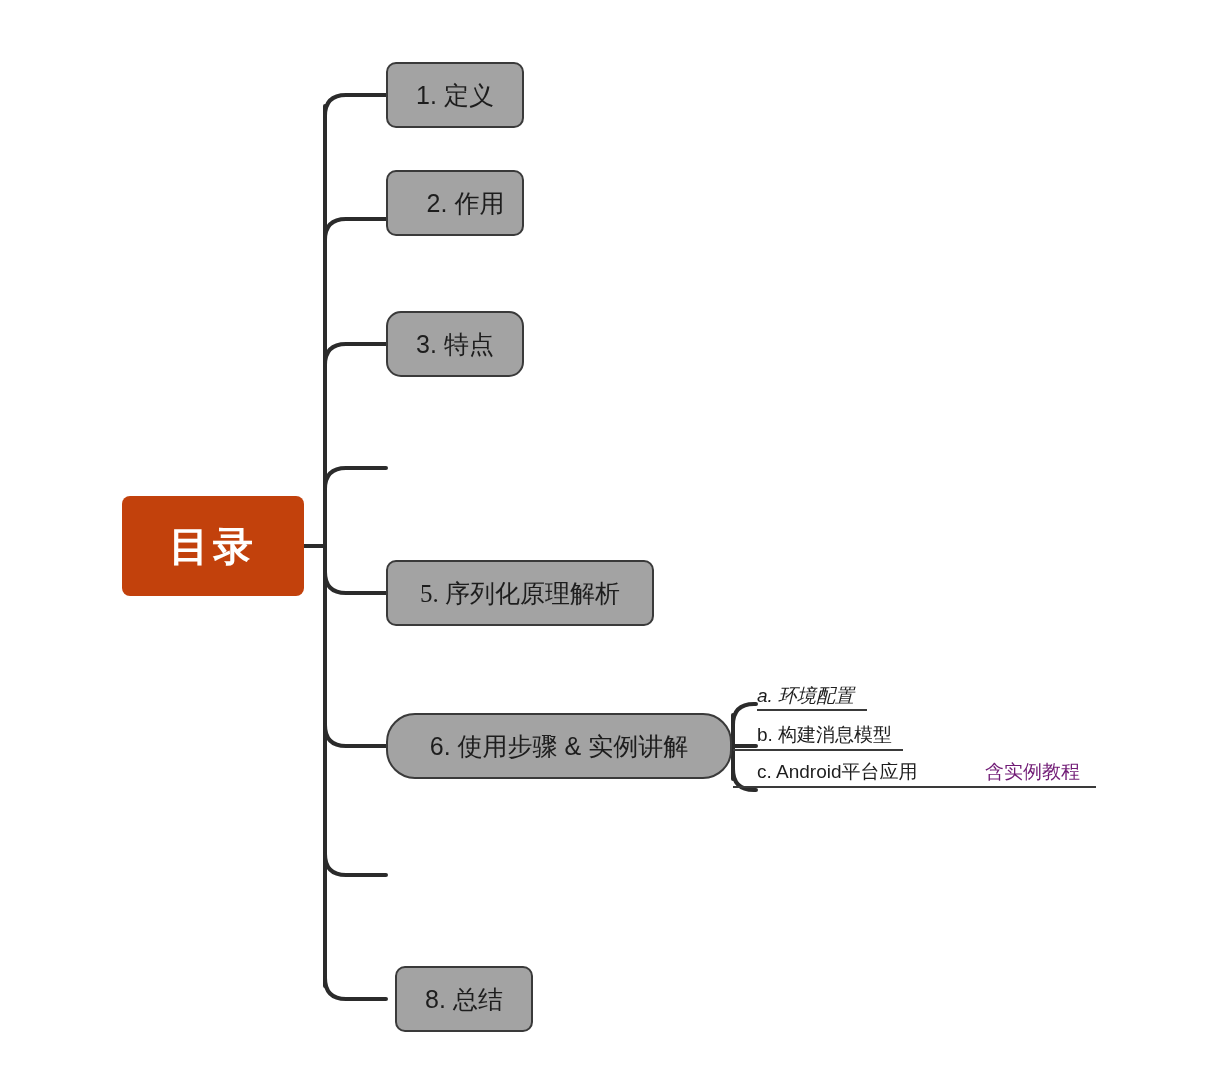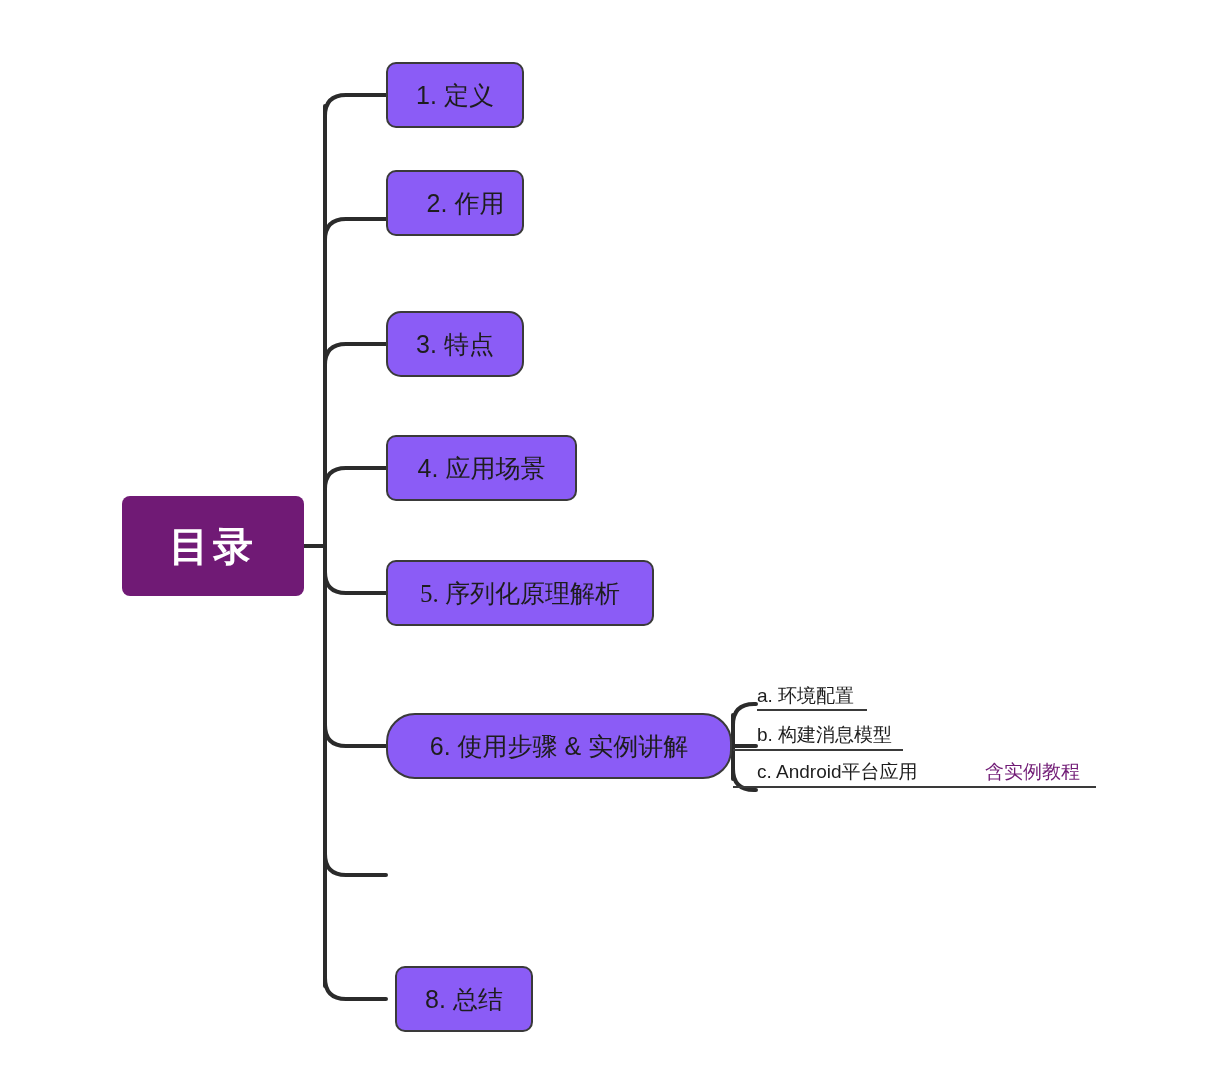--- a/index.html
+++ b/index.html
@@ -28,29 +28,29 @@
     pointer-events: none;
   }
   .node {
     position: absolute;
     box-sizing: border-box;
     display: flex;
     align-items: center;
     justify-content: center;
   }
   .root-node {
-    background: #701a75;
+    background: #c2410c;
     border-radius: 8px;
     color: #ffffff;
     font-size: 40px;
     font-weight: bold;
     letter-spacing: 4px;
   }
   .branch-node {
-    background: #8b5cf6;
+    background: #a3a3a3;
     border: 2px solid #3a3a3a;
     border-radius: 10px;
     color: #1d1d1d;
     font-size: 25px;
     font-weight: 400;
   }
   .sub-node {
     position: absolute;
     color: #1d1d1d;
     font-size: 19px;
@@ -119,38 +119,35 @@
   </div>
 
   <div class="node branch-node" style="left:386px; top:170px; width:138px; height:66px;padding-left:21px;">
     <span>2. 作用</span>
   </div>
 
   <div class="node branch-node" style="left:386px; top:311px; width:138px; height:66px;border-radius:15px;">
     <span>3. 特点</span>
   </div>
 
-  <div class="node branch-node" style="left:386px; top:435px; width:191px; height:66px;">
-    <span>4. 应用场景</span>
-  </div>
 
   <div class="node branch-node" style="left:386px; top:560px; width:268px; height:66px;font-family:Liberation Serif, serif;">
     <span>5. 序列化原理解析</span>
   </div>
 
   <div class="node branch-node" style="left:386px; top:713px; width:346px; height:66px;border-radius:29px;">
     <span>6. 使用步骤 &amp; 实例讲解</span>
   </div>
 
 
   <div class="node branch-node" style="left:386px; top:966px; width:138px; height:66px;margin-left:9px;">
     <span>8. 总结</span>
   </div>
 
-  <div class="sub-node" style="left:757px; top:683px; height:26px;">
+  <div class="sub-node" style="left:757px; top:683px; height:26px;font-style:italic;">
     <span>a. 环境配置</span>
   </div>
   <div class="sub-underline" style="left:757px; top:709px; width:110px;"></div>
 
   <div class="sub-node" style="left:757px; top:722px; height:26px;align-items:center;">
     <span>b. 构建消息模型</span>
   </div>
   <div class="sub-underline" style="left:733px; top:749px; width:170px;"></div>
 
   <div class="sub-node" style="left:757px; top:759px; height:26px;">

